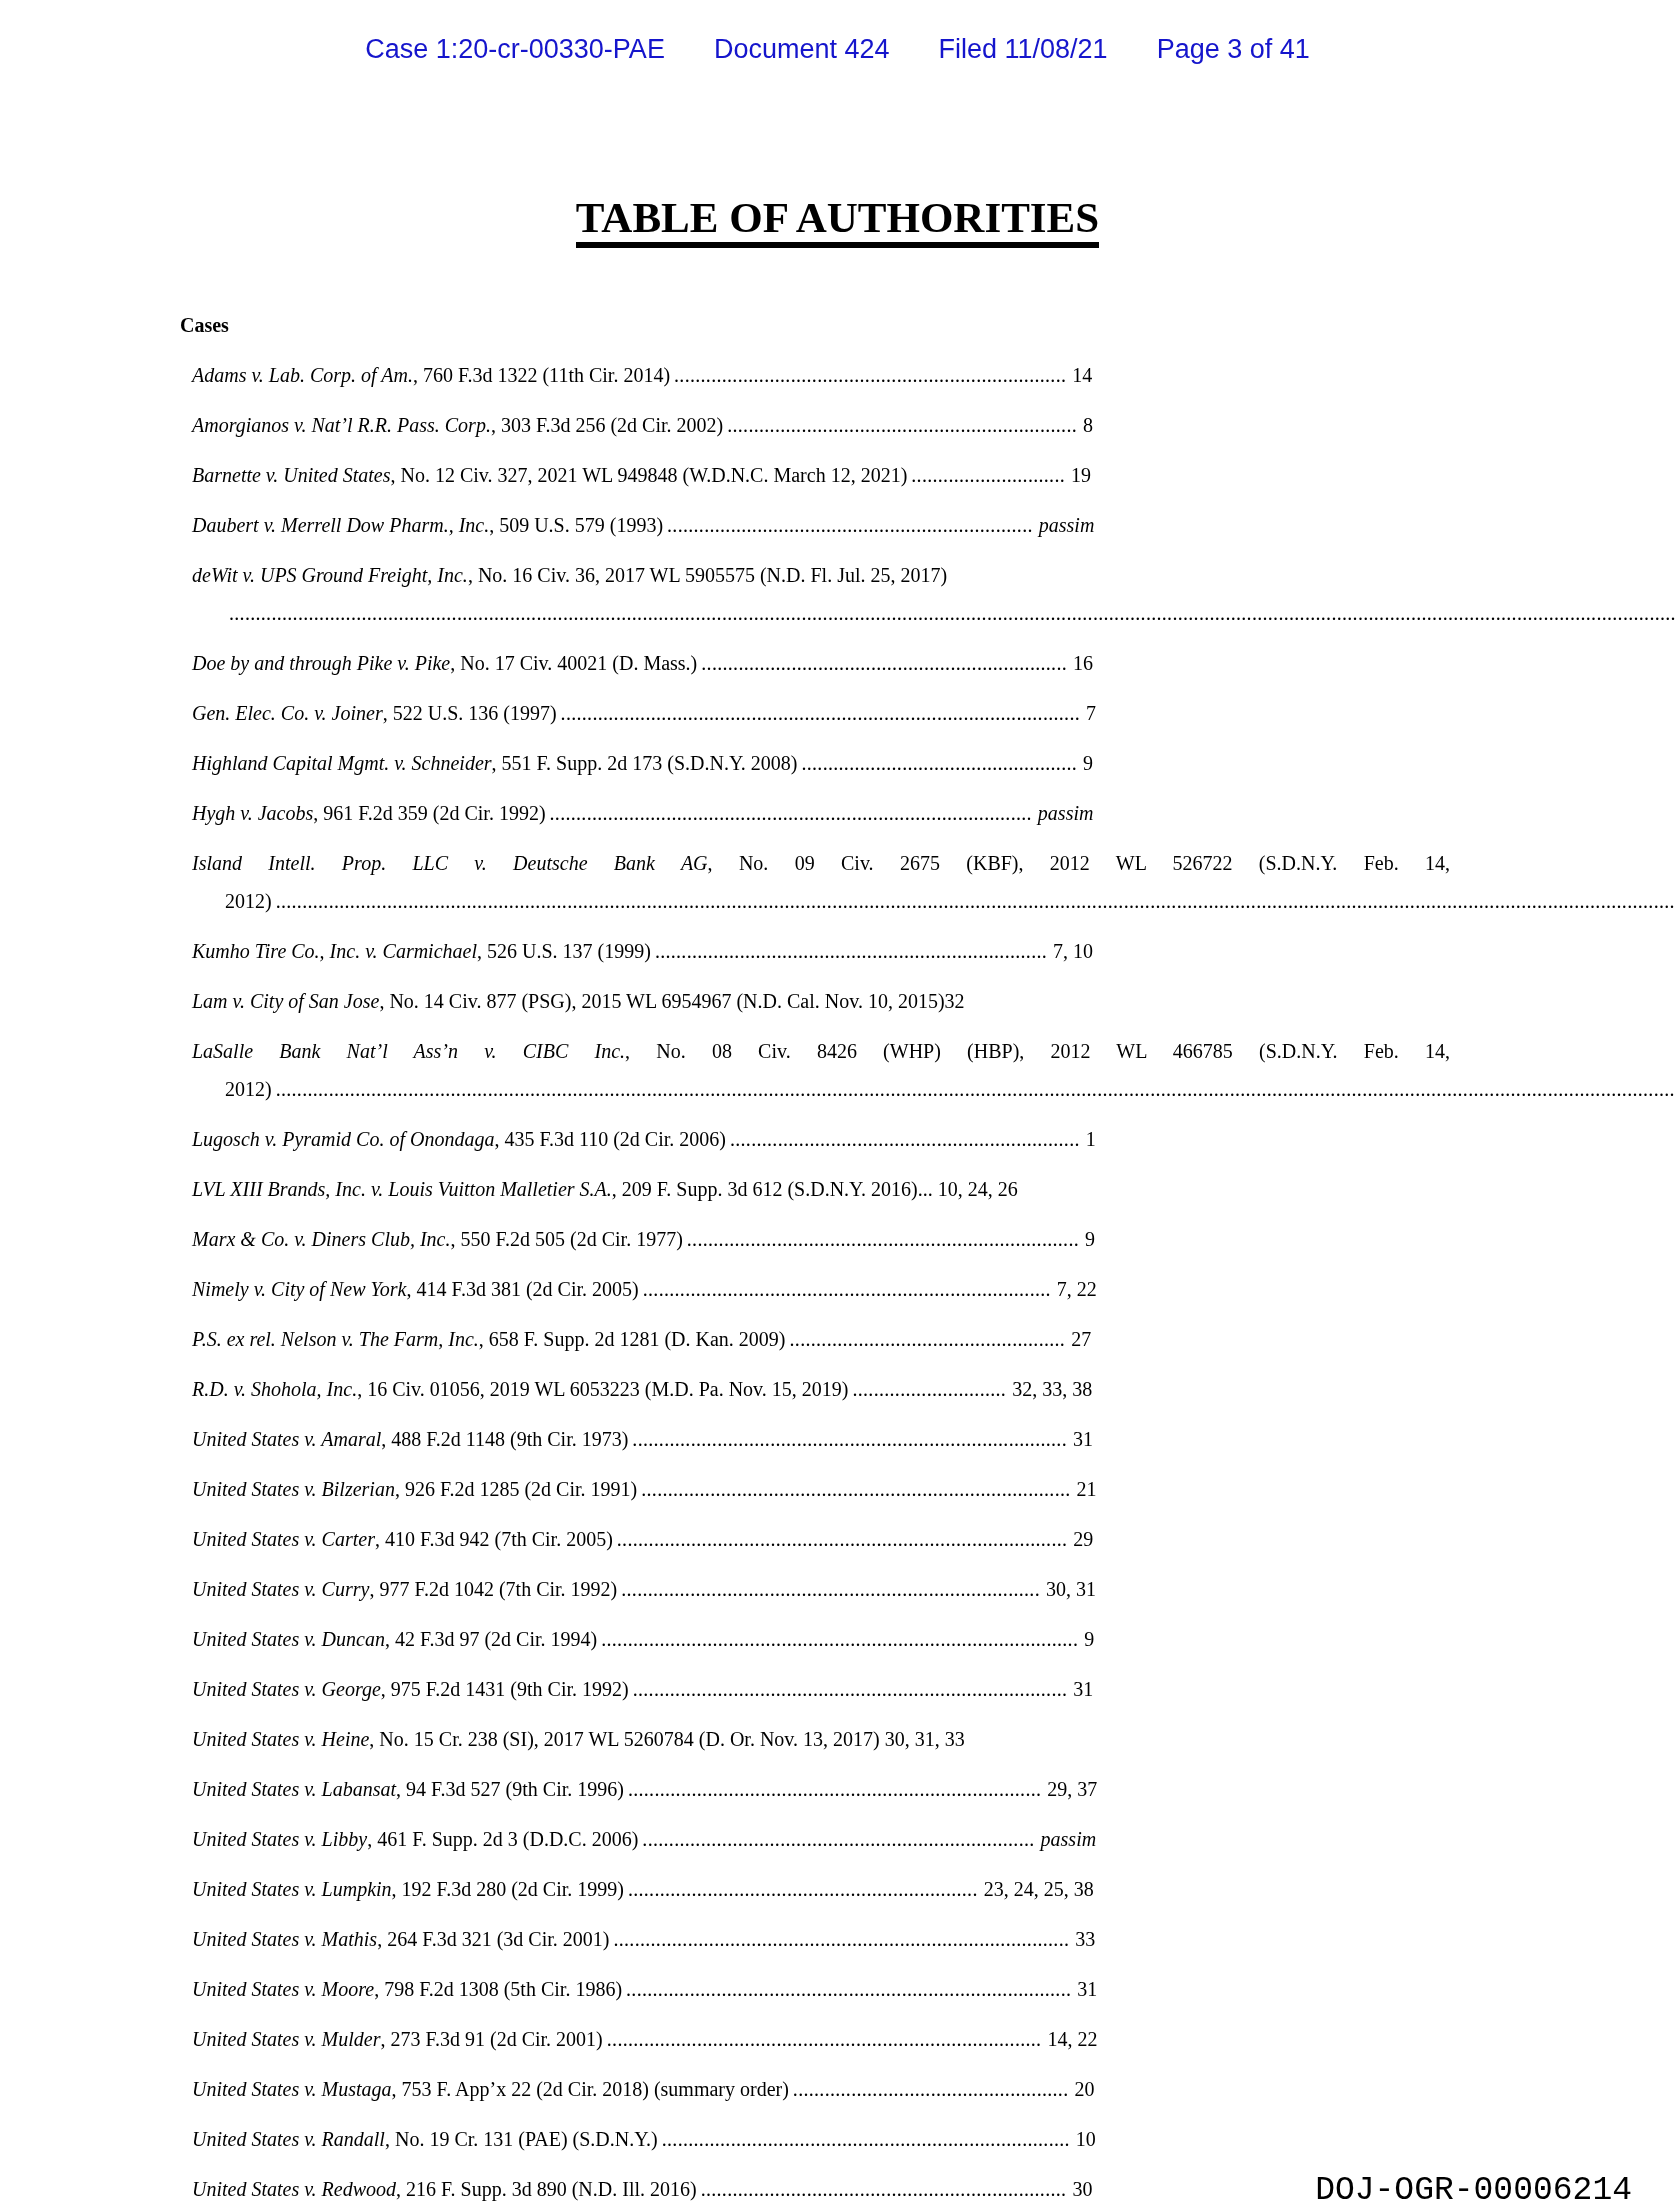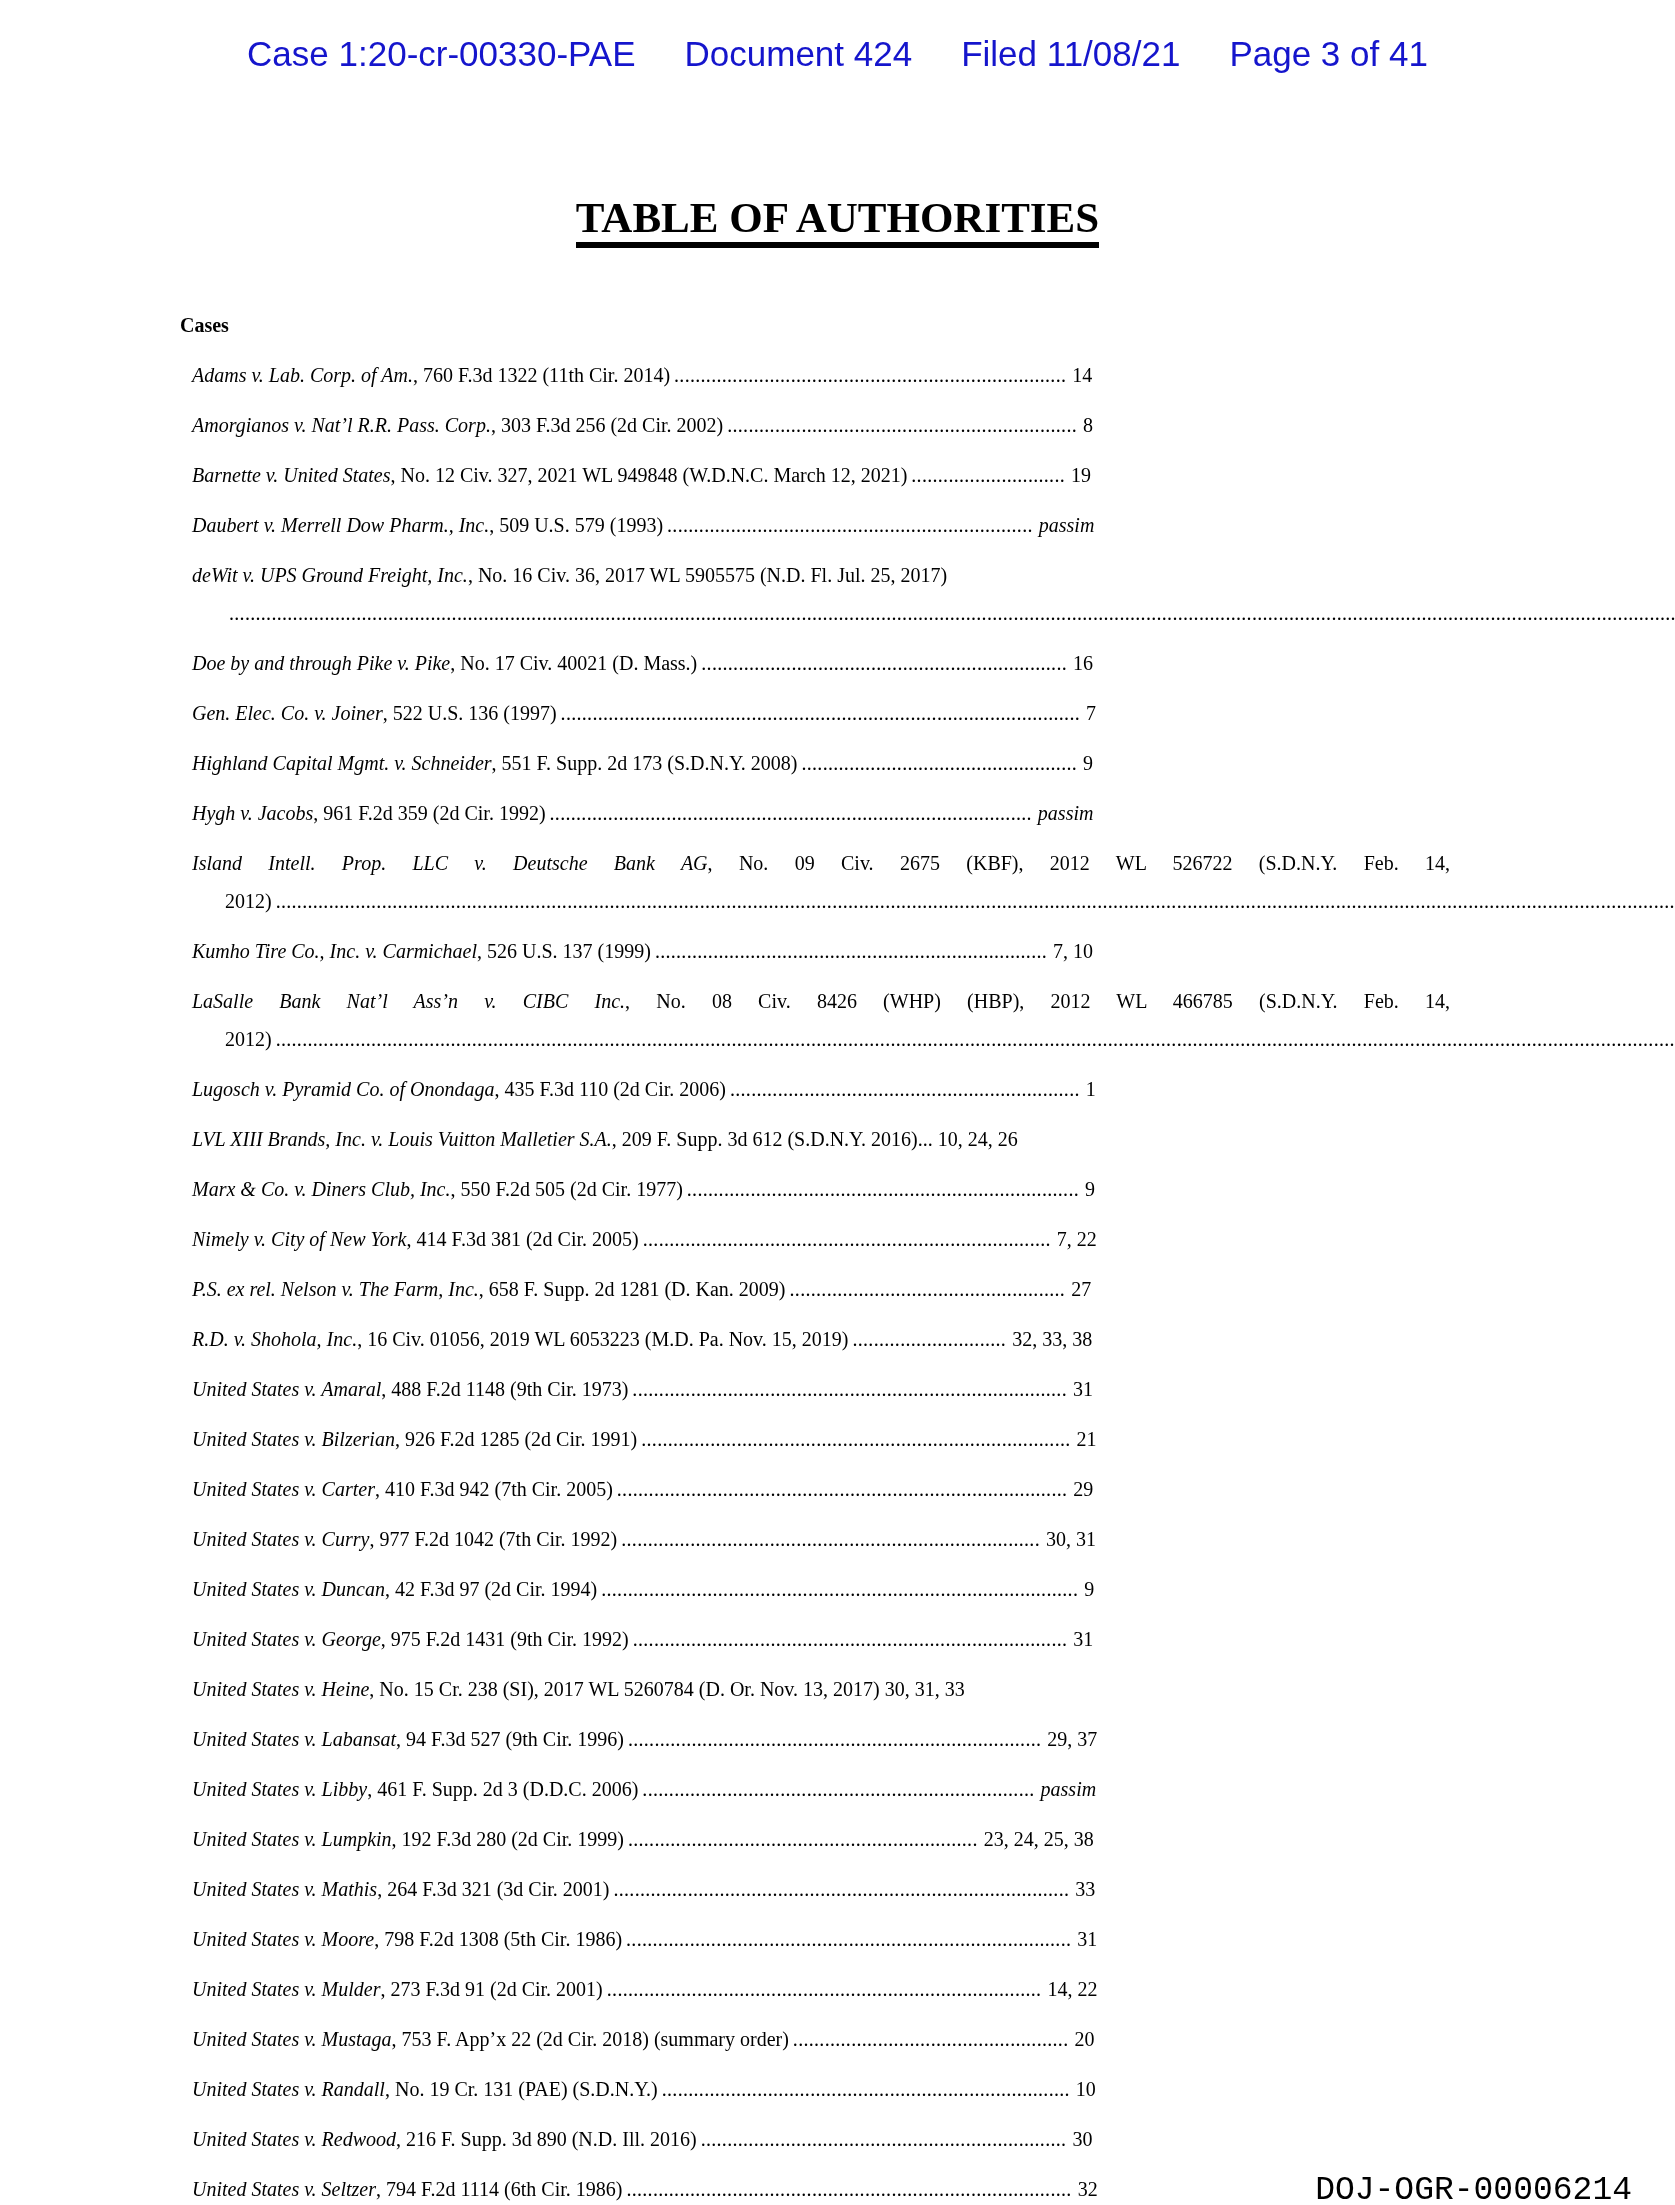--- a/index.html
+++ b/index.html
@@ -13,21 +13,21 @@
     font-family: "Liberation Serif", serif;
     color: #000;
   }
   
   .ecf-header {
     position: absolute;
     top: 34px; left: 0; width: 1675px;
     display: flex; justify-content: center;
     gap: 49px;
     font-family: "Liberation Sans", sans-serif;
-    font-size: 35px;
+    font-size: 27px;
     white-space: nowrap;
   }
   
   .title-wrap {
     position: absolute;
     top: 195px; left: 0; width: 1675px;
     text-align: center;
   }
   .doc-title {
     display: inline-block;
@@ -91,20 +91,21 @@
       <p class="entry"><span class="ename">Amorgianos v. Nat’l R.R. Pass. Corp.</span><span class="ecite">, 303 F.3d 256 (2d Cir. 2002)</span><span class="dots">..................................................................</span><span class="pg">8</span></p>
       <p class="entry"><span class="ename">Barnette v. United States</span><span class="ecite">, No. 12 Civ. 327, 2021 WL 949848 (W.D.N.C. March 12, 2021)</span><span class="dots">.............................</span><span class="pg">19</span></p>
       <p class="entry"><span class="ename">Daubert v. Merrell Dow Pharm., Inc.</span><span class="ecite">, 509 U.S. 579 (1993)</span><span class="dots">.....................................................................</span><span class="pg italic">passim</span></p>
       <p class="entry"><span class="ename">deWit v. UPS Ground Freight, Inc.</span><span class="ecite">, No. 16 Civ. 36, 2017 WL 5905575 (N.D. Fl. Jul. 25, 2017)</span><br class="brk"><span class="dots">.....................................................................................................................................................................................................................................................................................................................................................................................................................................................................................................................................................................................................................</span></p>
       <p class="entry"><span class="ename">Doe by and through Pike v. Pike</span><span class="ecite">, No. 17 Civ. 40021 (D. Mass.)</span><span class="dots">.....................................................................</span><span class="pg">16</span></p>
       <p class="entry"><span class="ename">Gen. Elec. Co. v. Joiner</span><span class="ecite">, 522 U.S. 136 (1997)</span><span class="dots">..................................................................................................</span><span class="pg">7</span></p>
       <p class="entry"><span class="ename">Highland Capital Mgmt. v. Schneider</span><span class="ecite">, 551 F. Supp. 2d 173 (S.D.N.Y. 2008)</span><span class="dots">....................................................</span><span class="pg">9</span></p>
       <p class="entry"><span class="ename">Hygh v. Jacobs</span><span class="ecite">, 961 F.2d 359 (2d Cir. 1992)</span><span class="dots">...........................................................................................</span><span class="pg italic">passim</span></p>
       <p class="entry"><span class="ename">Island Intell. Prop. LLC v. Deutsche Bank AG</span><span class="ecite">, No. 09 Civ. 2675 (KBF), 2012 WL 526722 (S.D.N.Y. Feb. 14, 2012)</span><span class="dots">.....................................................................................................................................................................................................................................................................................................................................................................................................................................................................................................................................................................................................................</span></p>
       <p class="entry"><span class="ename">Kumho Tire Co., Inc. v. Carmichael</span><span class="ecite">, 526 U.S. 137 (1999)</span><span class="dots">..........................................................................</span><span class="pg">7, 10</span></p>
+      <p class="entry noleader"><span class="ename">Lam v. City of San Jose</span><span class="ecite">, No. 14 Civ. 877 (PSG), 2015 WL 6954967 (N.D. Cal. Nov. 10, 2015)</span><span class="pg">32</span></p>
       <p class="entry"><span class="ename">LaSalle Bank Nat’l Ass’n v. CIBC Inc.</span><span class="ecite">, No. 08 Civ. 8426 (WHP) (HBP), 2012 WL 466785 (S.D.N.Y. Feb. 14, 2012)</span><span class="dots">.....................................................................................................................................................................................................................................................................................................................................................................................................................................................................................................................................................................................................................</span></p>
       <p class="entry"><span class="ename">Lugosch v. Pyramid Co. of Onondaga</span><span class="ecite">, 435 F.3d 110 (2d Cir. 2006)</span><span class="dots">..................................................................</span><span class="pg">1</span></p>
       <p class="entry noleader"><span class="ename">LVL XIII Brands, Inc. v. Louis Vuitton Malletier S.A.</span><span class="ecite">, 209 F. Supp. 3d 612 (S.D.N.Y. 2016)</span><span class="pg">... 10, 24, 26</span></p>
       <p class="entry"><span class="ename">Marx &amp; Co. v. Diners Club, Inc.</span><span class="ecite">, 550 F.2d 505 (2d Cir. 1977)</span><span class="dots">..........................................................................</span><span class="pg">9</span></p>
       <p class="entry"><span class="ename">Nimely v. City of New York</span><span class="ecite">, 414 F.3d 381 (2d Cir. 2005)</span><span class="dots">.............................................................................</span><span class="pg">7, 22</span></p>
       <p class="entry"><span class="ename">P.S. ex rel. Nelson v. The Farm, Inc.</span><span class="ecite">, 658 F. Supp. 2d 1281 (D. Kan. 2009)</span><span class="dots">....................................................</span><span class="pg">27</span></p>
       <p class="entry"><span class="ename">R.D. v. Shohola, Inc.</span><span class="ecite">, 16 Civ. 01056, 2019 WL 6053223 (M.D. Pa. Nov. 15, 2019)</span><span class="dots">.............................</span><span class="pg">32, 33, 38</span></p>
       <p class="entry"><span class="ename">United States v. Amaral</span><span class="ecite">, 488 F.2d 1148 (9th Cir. 1973)</span><span class="dots">..................................................................................</span><span class="pg">31</span></p>
       <p class="entry"><span class="ename">United States v. Bilzerian</span><span class="ecite">, 926 F.2d 1285 (2d Cir. 1991)</span><span class="dots">.................................................................................</span><span class="pg">21</span></p>
       <p class="entry"><span class="ename">United States v. Carter</span><span class="ecite">, 410 F.3d 942 (7th Cir. 2005)</span><span class="dots">.....................................................................................</span><span class="pg">29</span></p>

